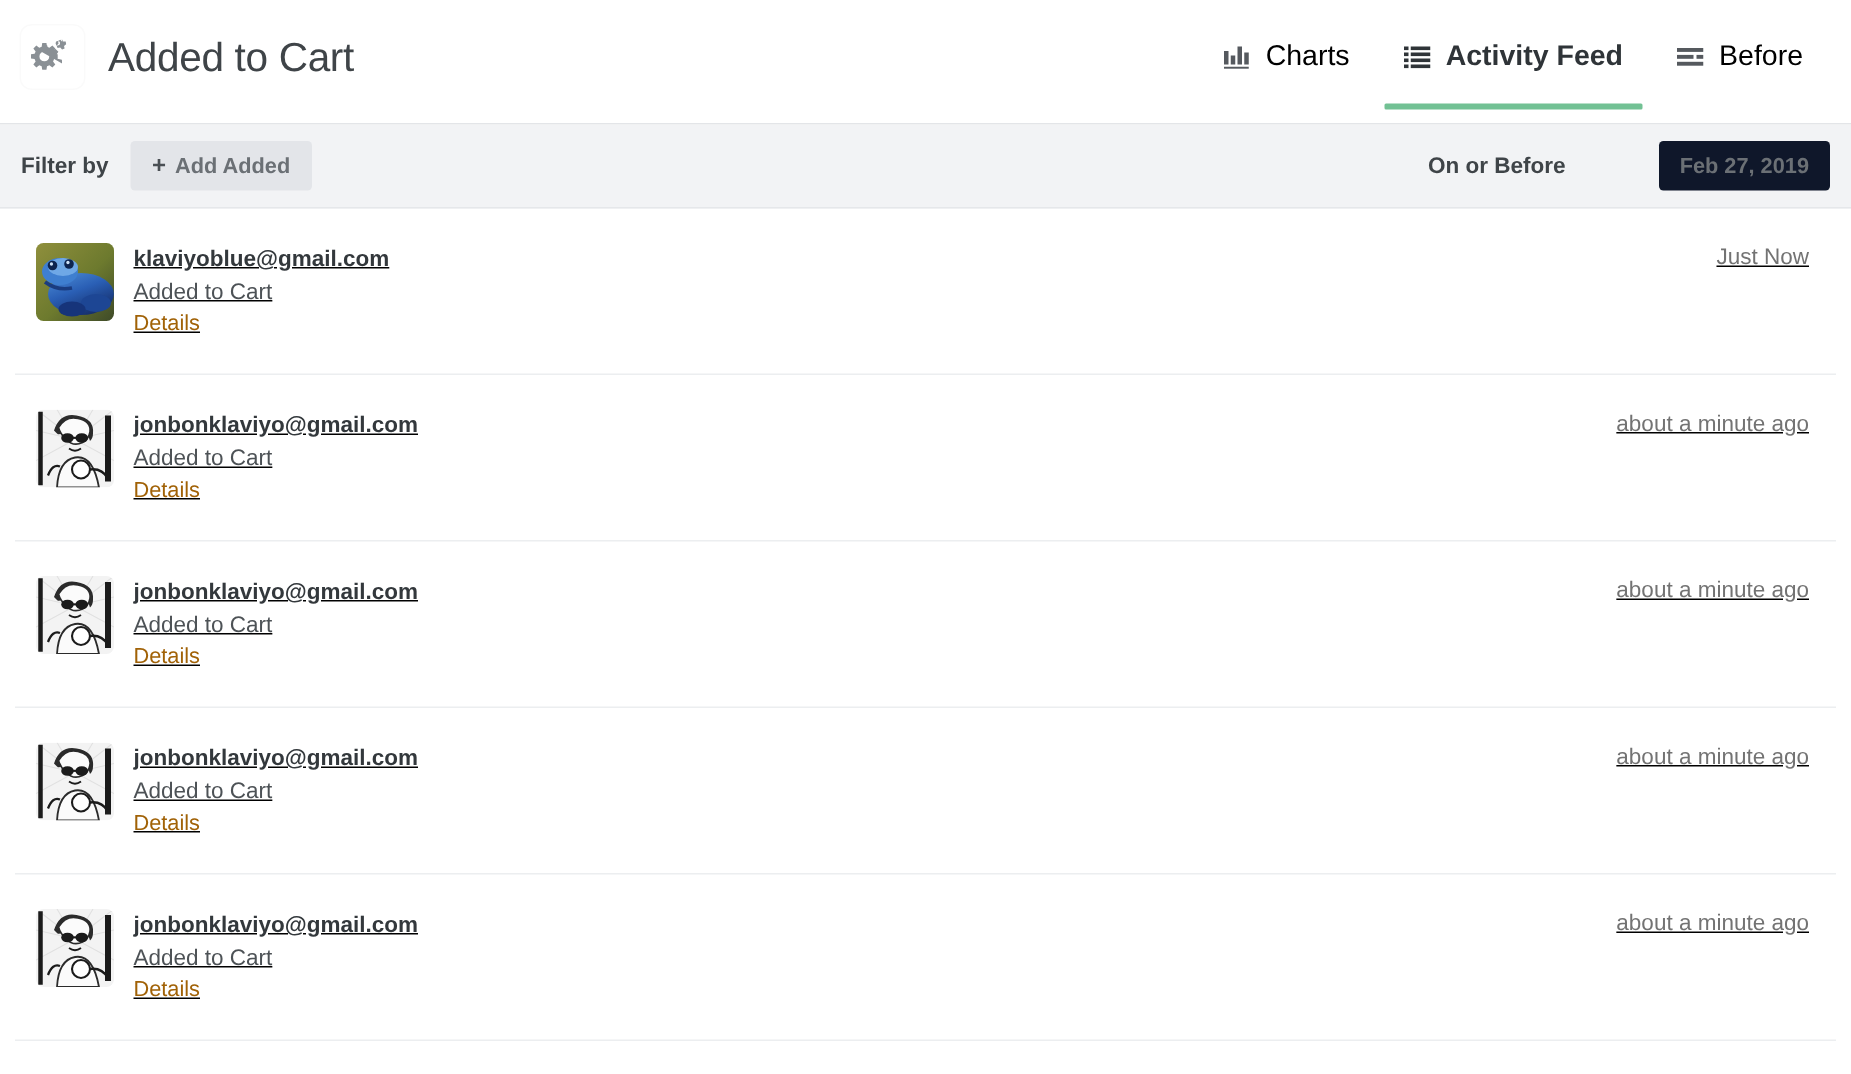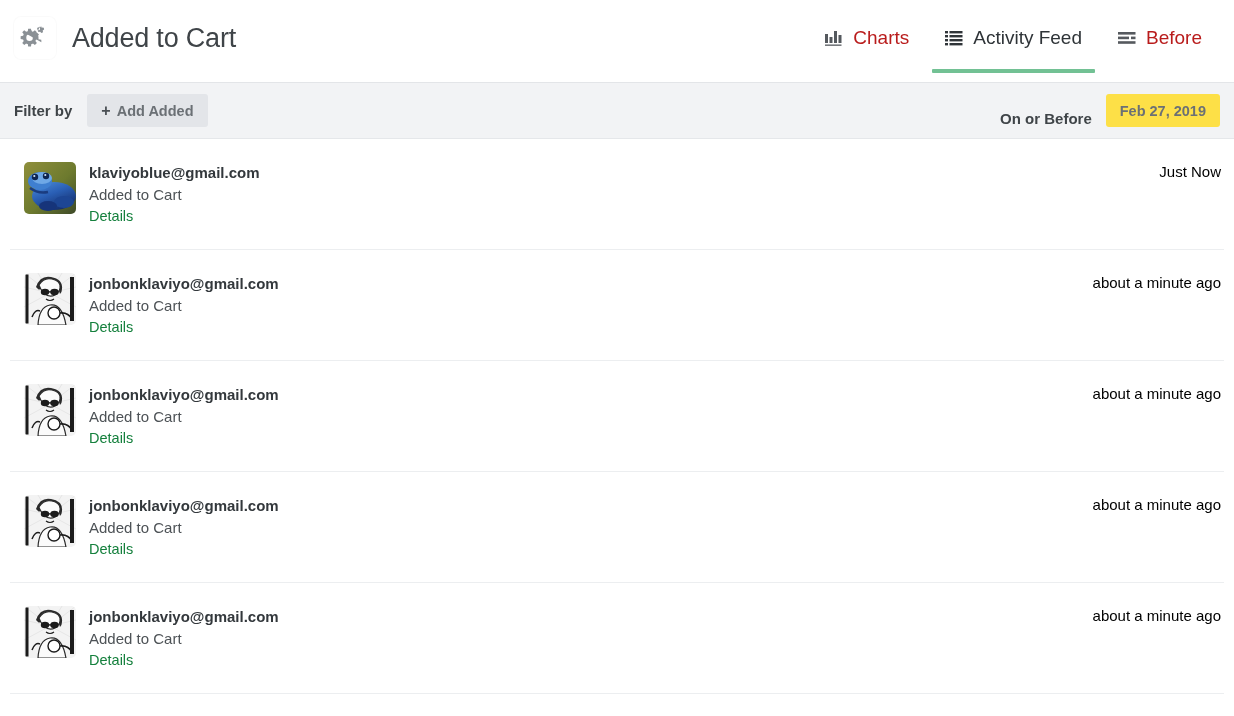--- a/index.html
+++ b/index.html
@@ -58,34 +58,34 @@
     align-items: flex-start;
     height: 83px;
     padding-right: 14px;
   }
   .nav-tab {
     display: flex;
     align-items: center;
     height: 76px;
     padding: 0 13px;
     margin: 0 5px;
-    color: #b91c1c;
+    color: #000000;
     font-size: 19px;
     cursor: pointer;
     position: relative;
     white-space: nowrap;
     text-decoration: none;
   }
   .nav-tab .nav-ico {
     display: inline-flex;
     align-items: center;
     margin-right: 10px;
   }
   .nav-tab .nav-ico svg { display: block; }
-  .nav-tab.active { font-weight: normal; color: #2f3438; text-align: right; }
+  .nav-tab.active { font-weight: bold; color: #2f3438; text-align: right; }
   .nav-tab.active::after {
     content: "";
     position: absolute;
     left: 0;
     right: 0;
     bottom: 3px;
     height: 4px;
     background: #72c194;
     border-radius: 1px;
   }
@@ -122,30 +122,31 @@
   .add-filter-btn .plus {
     font-size: 16px;
     font-weight: bold;
     margin-right: 6px;
     color: #4a4f54;
     line-height: 1;
   }
   .filterbar-right {
     margin-left: auto;
     display: flex;
-    align-items: flex-end;
+    align-items: center;
+    gap: 48px;
   }
   .date-label {
     font-size: 15px;
     color: #3f4448;
     font-weight: bold;
     margin-right: 14px;
   }
   .date-btn {
-    background: #fde047;
+    background: #0f172a;
     border: none;
     border-radius: 3px;
     height: 33px;
     padding: 0 14px;
     font-size: 14.5px;
     font-weight: bold;
     color: #6b7075;
     font-family: "Liberation Sans", sans-serif;
     cursor: pointer;
     display: flex;
@@ -155,20 +156,21 @@
   
   .feed {
     padding: 0 10px;
   }
   .feed-row {
     display: flex;
     align-items: flex-start;
     border-bottom: 1px solid #eceef0;
     padding: 23px 0 22px 0;
     min-height: 90px;
+    text-decoration: underline;
   }
   .feed-row:last-child { border-bottom: 1px solid #eceef0; }
 
   .avatar {
     width: 52px;
     height: 52px;
     border-radius: 5px;
     flex: 0 0 auto;
     margin-left: 14px;
     overflow: hidden;
@@ -191,29 +193,29 @@
     margin-bottom: 1px;
   }
   .row-event {
     font-size: 15px;
     color: #4d5256;
     line-height: 21px;
     margin-bottom: 1px;
   }
   .row-details {
     font-size: 14.5px;
-    color: #15803d;
+    color: #a16207;
     line-height: 21px;
     cursor: pointer;
   }
   .row-time {
     margin-left: auto;
-    margin-right: 3px;
+    margin-right: 18px;
     font-size: 15px;
-    color: #000000;
+    color: #737373;
     padding-top: 1px;
     white-space: nowrap;
   }
 </style>
 </head>
 <body>
 
 <div class="header">
   <div class="header-left">
     <div class="metric-icon">

